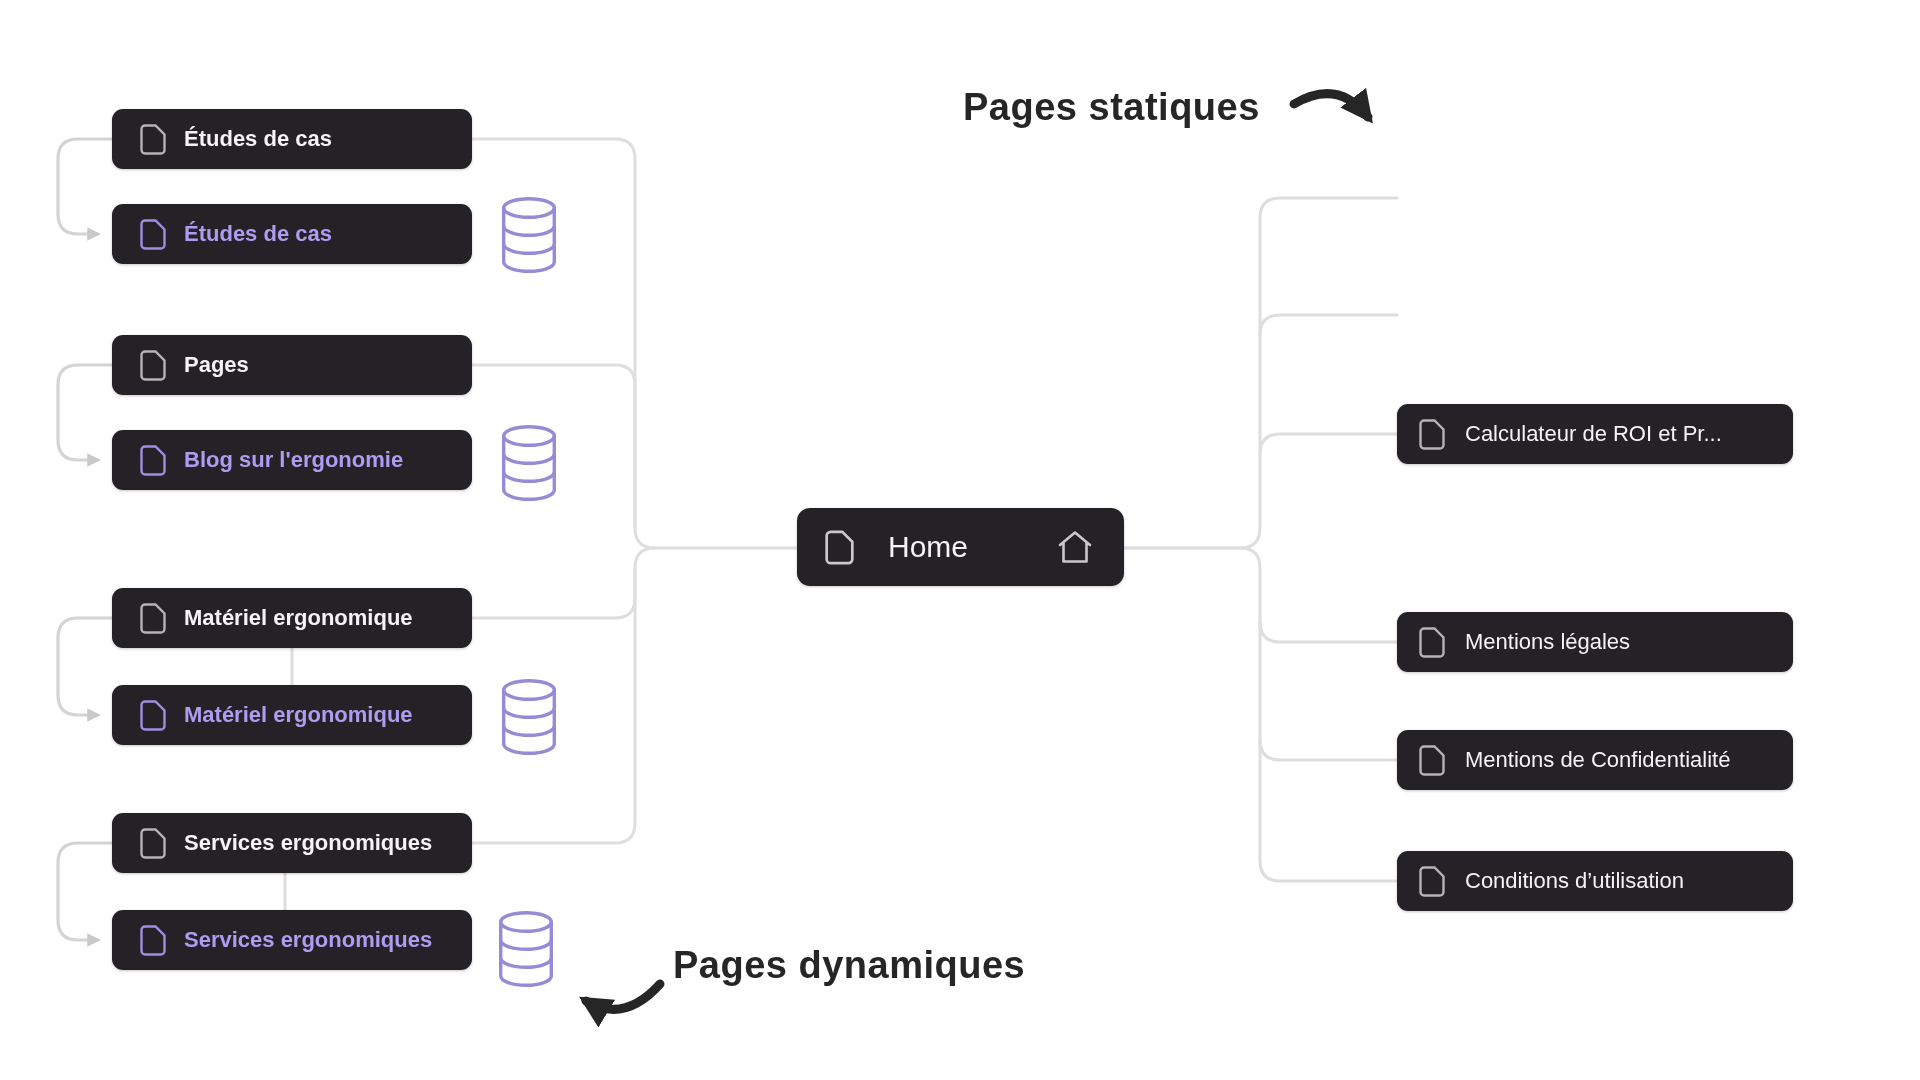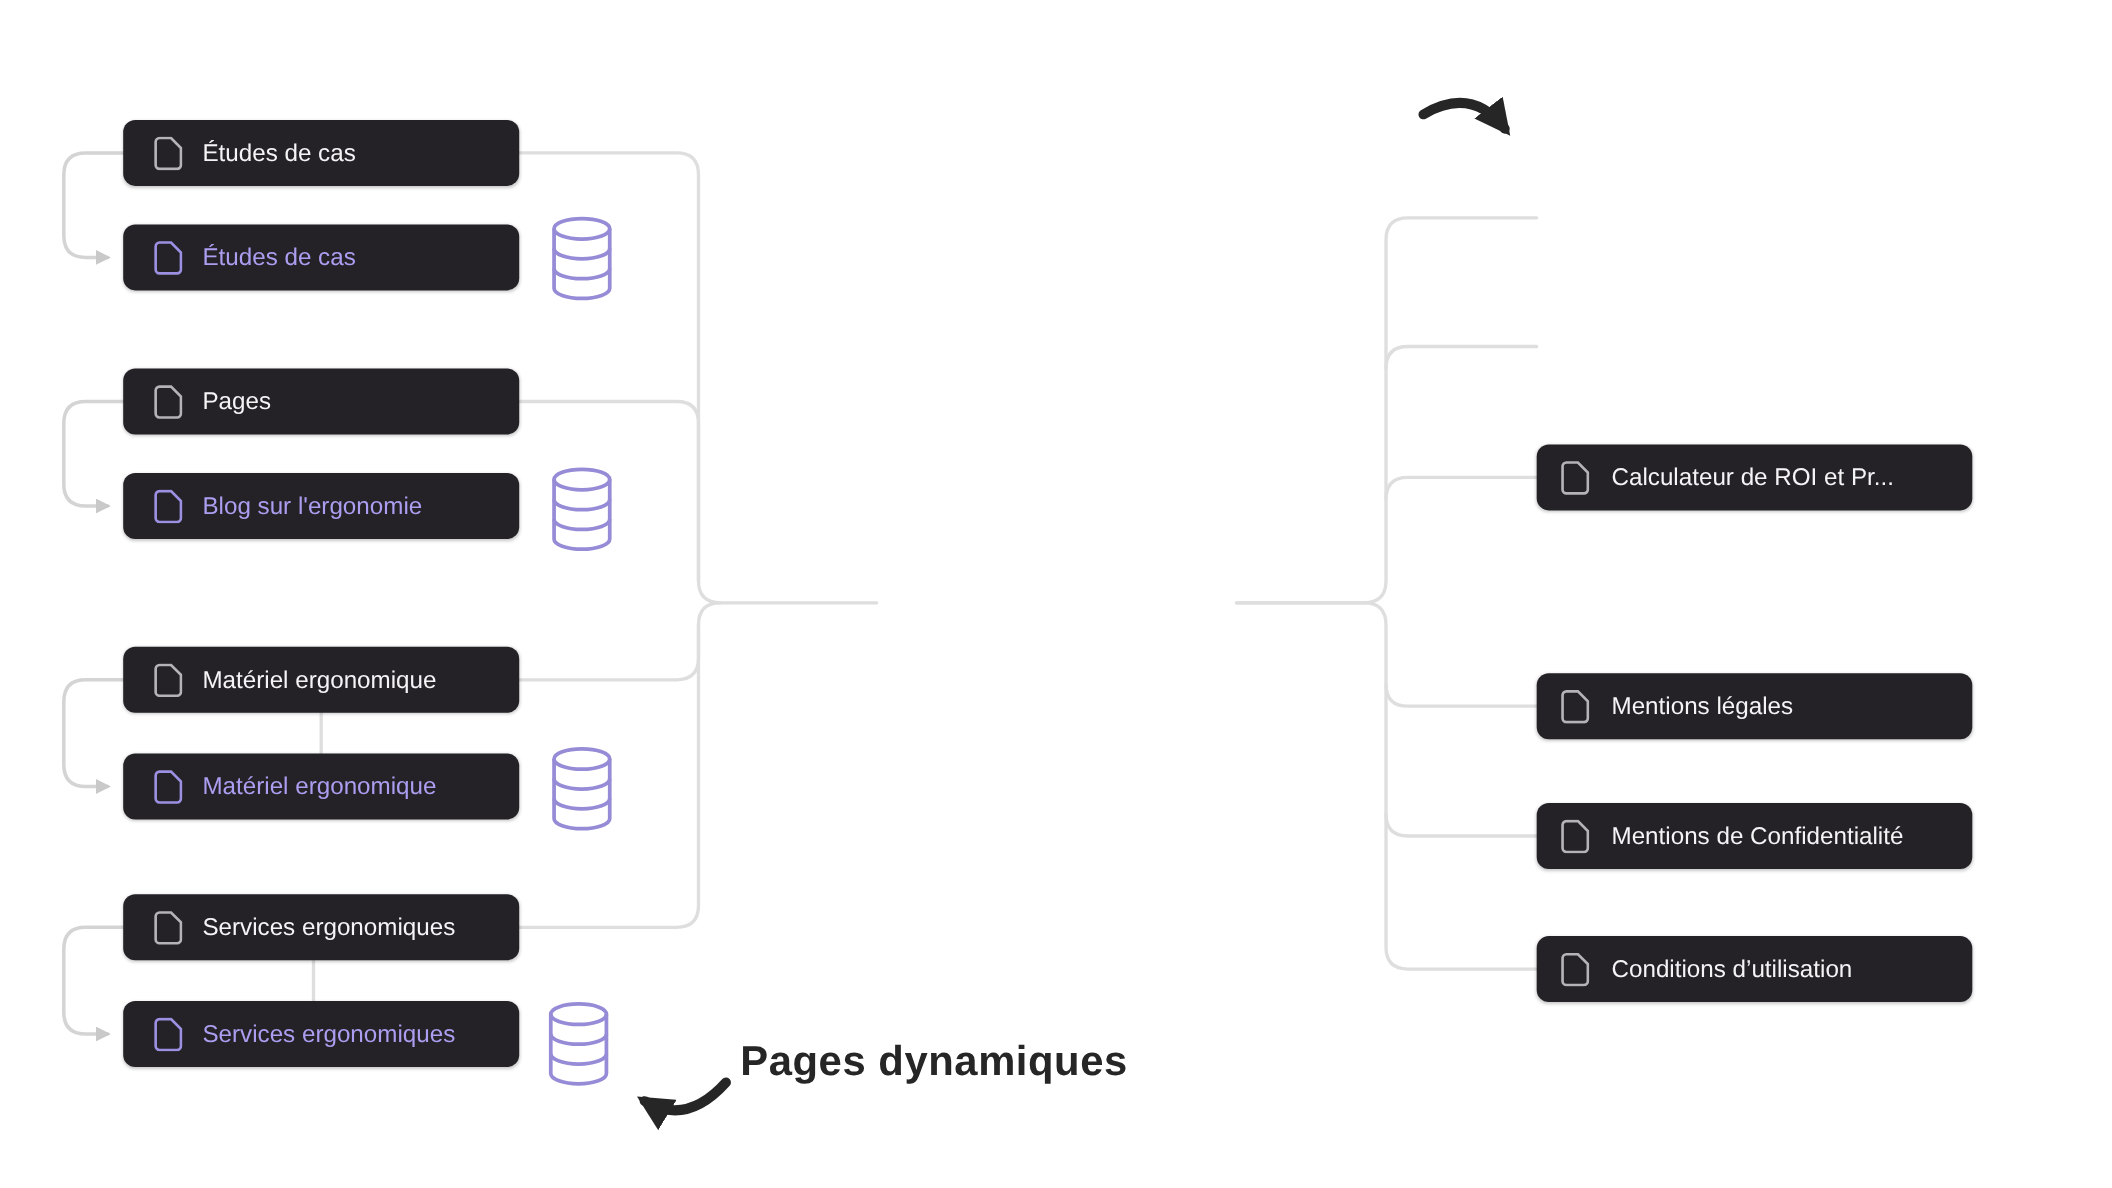--- a/index.html
+++ b/index.html
@@ -32,21 +32,21 @@
     display:flex;
     align-items:center;
     color:var(--node-text);
     font-size:22px;
     box-shadow:0 1px 3px rgba(0,0,0,.22);
     white-space:nowrap;
     cursor:pointer;
   }
   .node .doc{flex:0 0 auto;}
   .node .lbl{overflow:hidden;text-overflow:ellipsis;}
-  .node.left-node{left:112px;width:360px;height:60px;padding-left:28px;}
+  .node.left-node{left:112px;width:360px;height:60px;padding-left:28px;font-weight:bold;}
   .node.left-node .lbl{margin-left:18px;}
   .node.right-node{left:1397px;width:396px;height:60px;padding-left:22px;}
   .node.right-node .lbl{margin-left:20px;}
   .node.dynamic{color:var(--dynamic-text);}
   .node.home-node{
     left:797px;top:508px;width:327px;height:78px;
     padding:0 30px 0 28px;font-size:30px;border-radius:13px;
   }
   .node.home-node .lbl{margin-left:34px;}
   .node.home-node .house{margin-left:auto;}
@@ -185,20 +185,29 @@
       </svg>
     <span class="lbl">Services ergonomiques</span>
   </div>
   <div class="node left-node dynamic" style="top:910px">
     <svg class="doc" width="26" height="31" viewBox="0 0 26 31">
         <path d="M5 1.5 H15.5 L24.5 10.5 V26 a3.5 3.5 0 0 1 -3.5 3.5 H5 a3.5 3.5 0 0 1 -3.5 -3.5 V5 a3.5 3.5 0 0 1 3.5 -3.5 z" fill="none" stroke="#9c90e2" stroke-width="2.4"></path>
       </svg>
     <span class="lbl">Services ergonomiques</span>
   </div>
 
+  <div class="node home-node">
+    <svg class="doc" width="29" height="35" viewBox="0 0 26 31">
+        <path d="M5 1.5 H15.5 L24.5 10.5 V26 a3.5 3.5 0 0 1 -3.5 3.5 H5 a3.5 3.5 0 0 1 -3.5 -3.5 V5 a3.5 3.5 0 0 1 3.5 -3.5 z" fill="none" stroke="#c9c8cc" stroke-width="2.4"></path>
+      </svg>
+    <span class="lbl">Home</span>
+    <svg class="house" width="38" height="36" viewBox="0 0 38 36">
+        <path d="M4 16 L19 3.5 L34 16 M7.5 13.5 V32.5 H30.5 V13.5" fill="none" stroke="#c9c8cc" stroke-width="2.6" stroke-linecap="round" stroke-linejoin="round"></path>
+      </svg>
+  </div>
 
   <div class="node right-node" style="top:404px">
     <svg class="doc" width="26" height="31" viewBox="0 0 26 31">
         <path d="M5 1.5 H15.5 L24.5 10.5 V26 a3.5 3.5 0 0 1 -3.5 3.5 H5 a3.5 3.5 0 0 1 -3.5 -3.5 V5 a3.5 3.5 0 0 1 3.5 -3.5 z" fill="none" stroke="#b5b3b8" stroke-width="2.4"></path>
       </svg>
     <span class="lbl">Calculateur de ROI et Pr...</span>
   </div>
   <div class="node right-node" style="top:612px">
     <svg class="doc" width="26" height="31" viewBox="0 0 26 31">
         <path d="M5 1.5 H15.5 L24.5 10.5 V26 a3.5 3.5 0 0 1 -3.5 3.5 H5 a3.5 3.5 0 0 1 -3.5 -3.5 V5 a3.5 3.5 0 0 1 3.5 -3.5 z" fill="none" stroke="#b5b3b8" stroke-width="2.4"></path>
@@ -211,15 +220,16 @@
       </svg>
     <span class="lbl">Mentions de Confidentialité</span>
   </div>
   <div class="node right-node" style="top:851px">
     <svg class="doc" width="26" height="31" viewBox="0 0 26 31">
         <path d="M5 1.5 H15.5 L24.5 10.5 V26 a3.5 3.5 0 0 1 -3.5 3.5 H5 a3.5 3.5 0 0 1 -3.5 -3.5 V5 a3.5 3.5 0 0 1 3.5 -3.5 z" fill="none" stroke="#b5b3b8" stroke-width="2.4"></path>
       </svg>
     <span class="lbl">Conditions d’utilisation</span>
   </div>
 
+  <div class="annotation" style="left:963px;top:86px">Pages statiques</div>
   <div class="annotation" style="left:673px;top:944px">Pages dynamiques</div>
 
 </div>
 
 </body></html>

